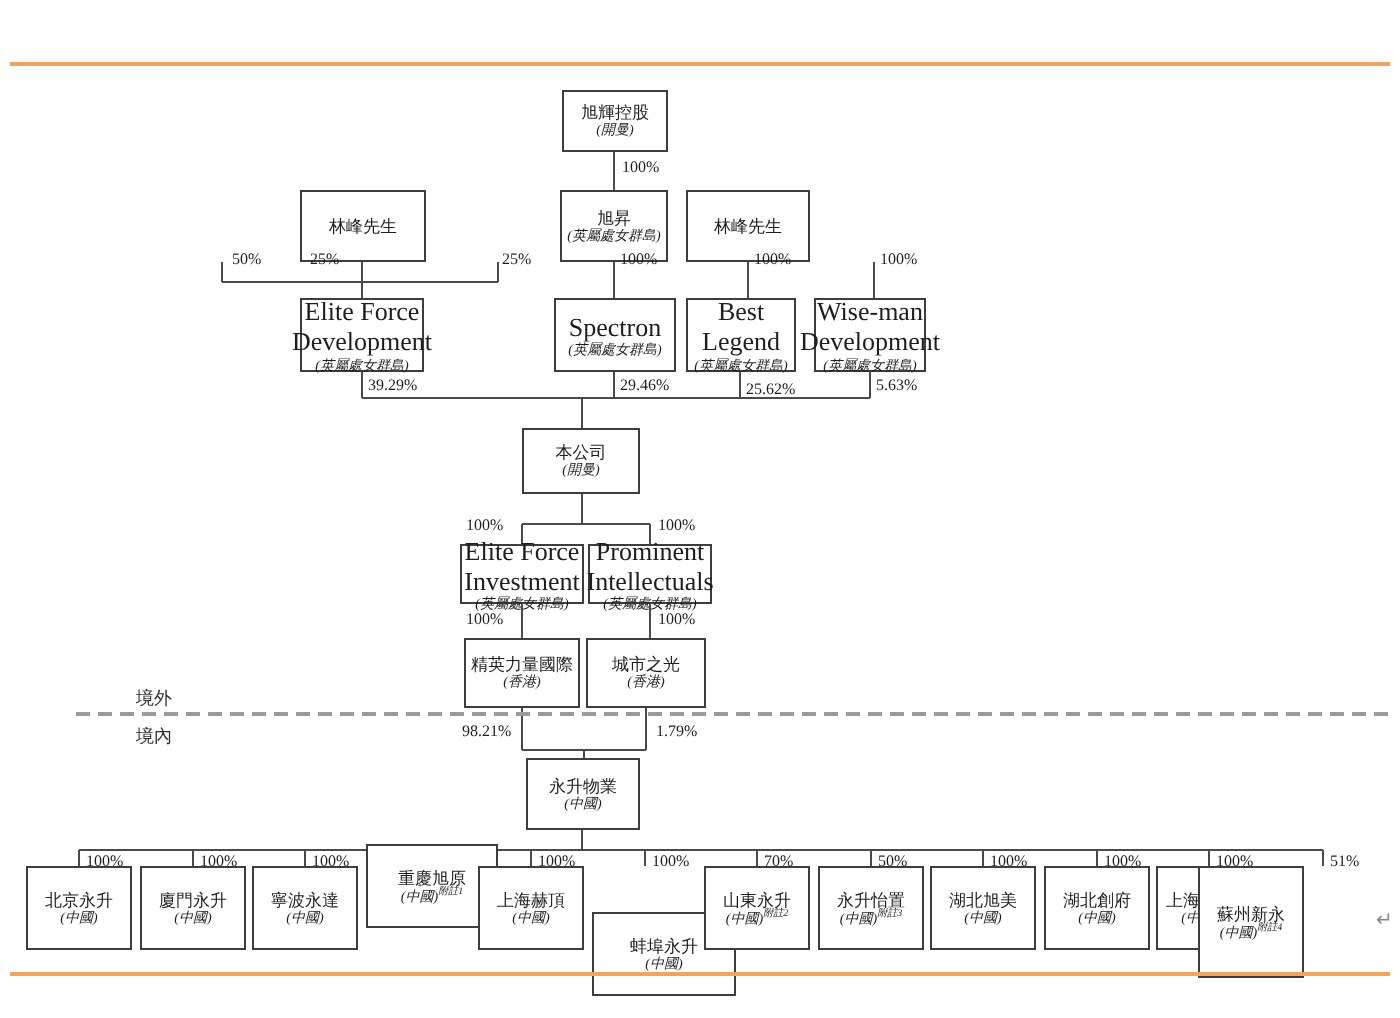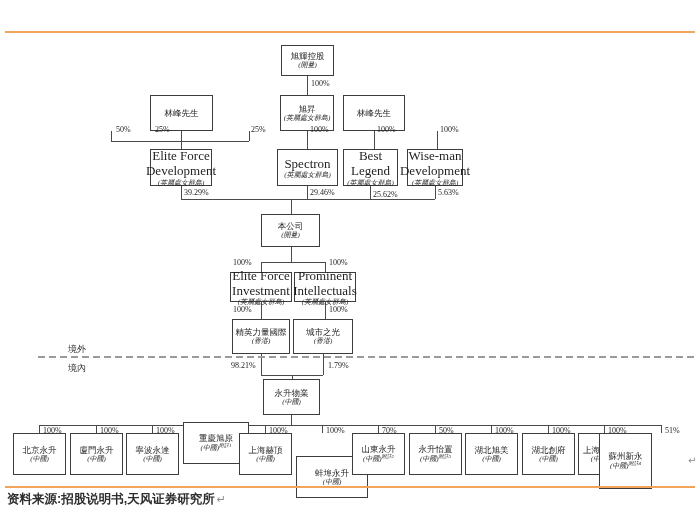--- a/index.html
+++ b/index.html
@@ -215,15 +215,14 @@
     <span class="ju">(中國)</span>
   </div>
   <div class="box" style="left:599px;top:433px;width:53px;height:56px">
     <span class="nm">蘇州新永</span>
     <span class="ju"><span>(中國)</span><sup>附註4</sup></span>
   </div>
 
   <span class="dret" style="left:688px;top:455px">↵</span>
 
   <div class="rule b"></div>
-  <div class="source"><span>资料来源:招股说明书,天风证券研究所</span><span class="ret">↵</span></div>
 
 </div>
 
 </body></html>

